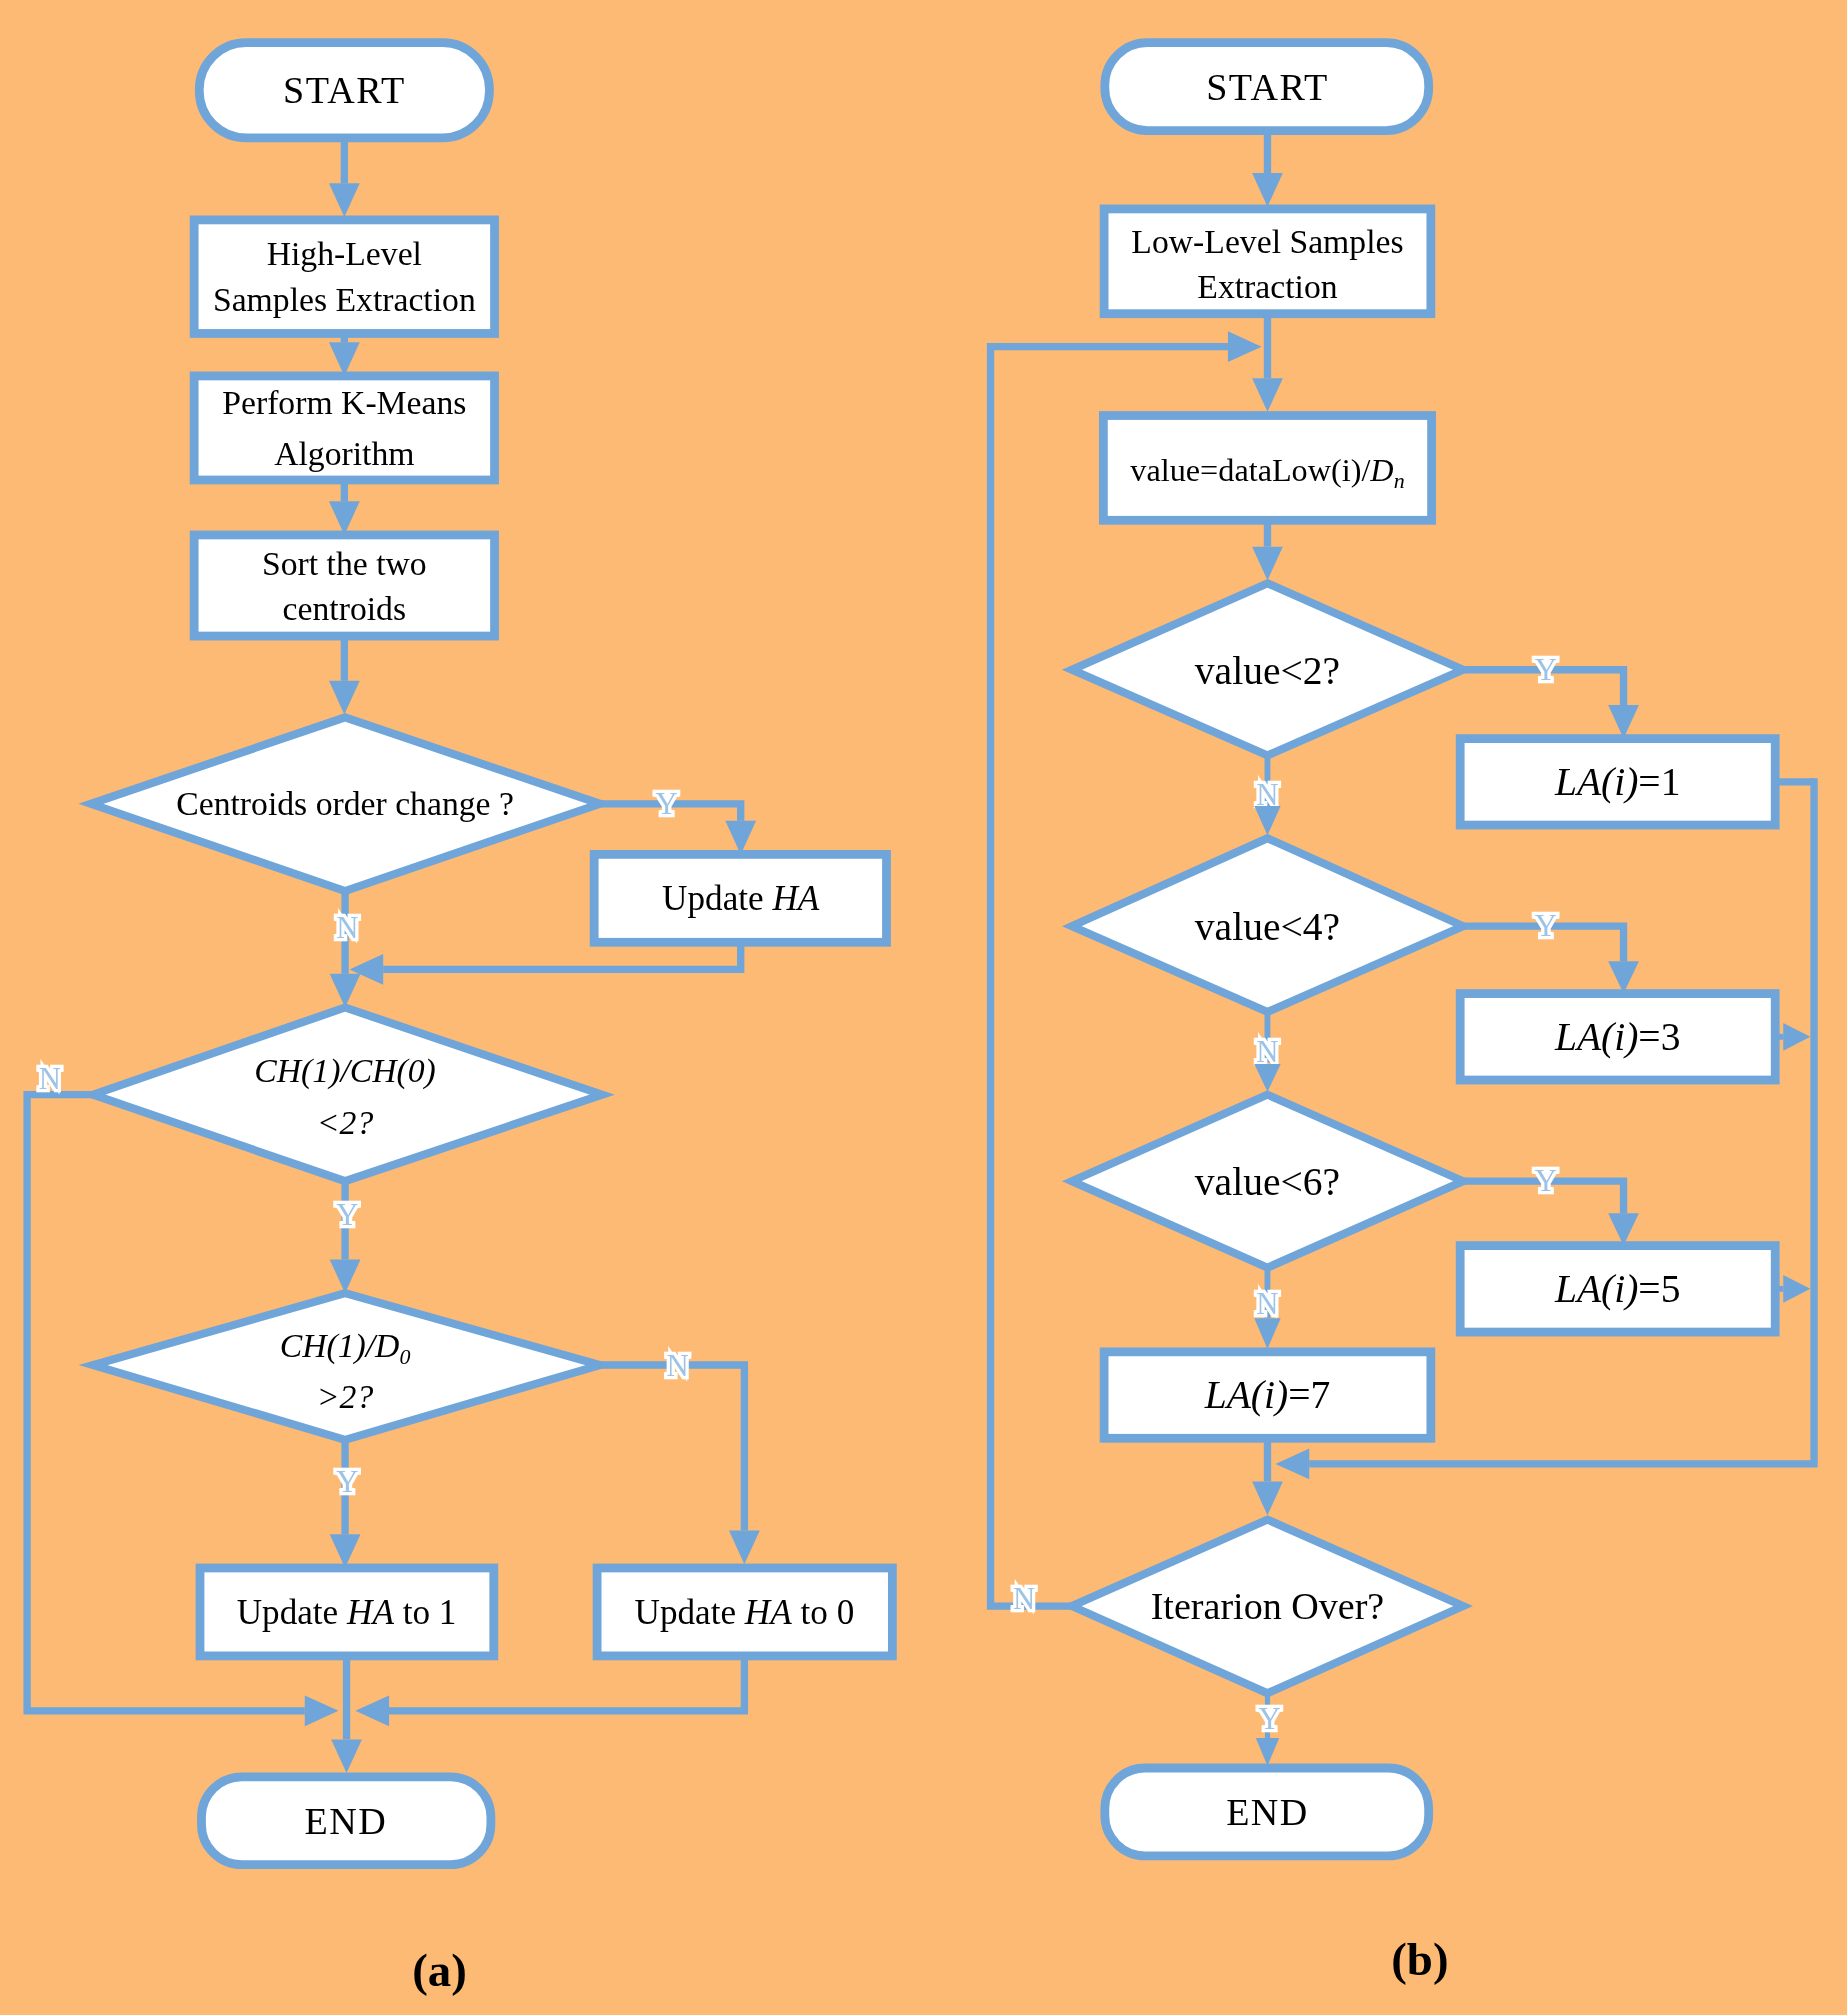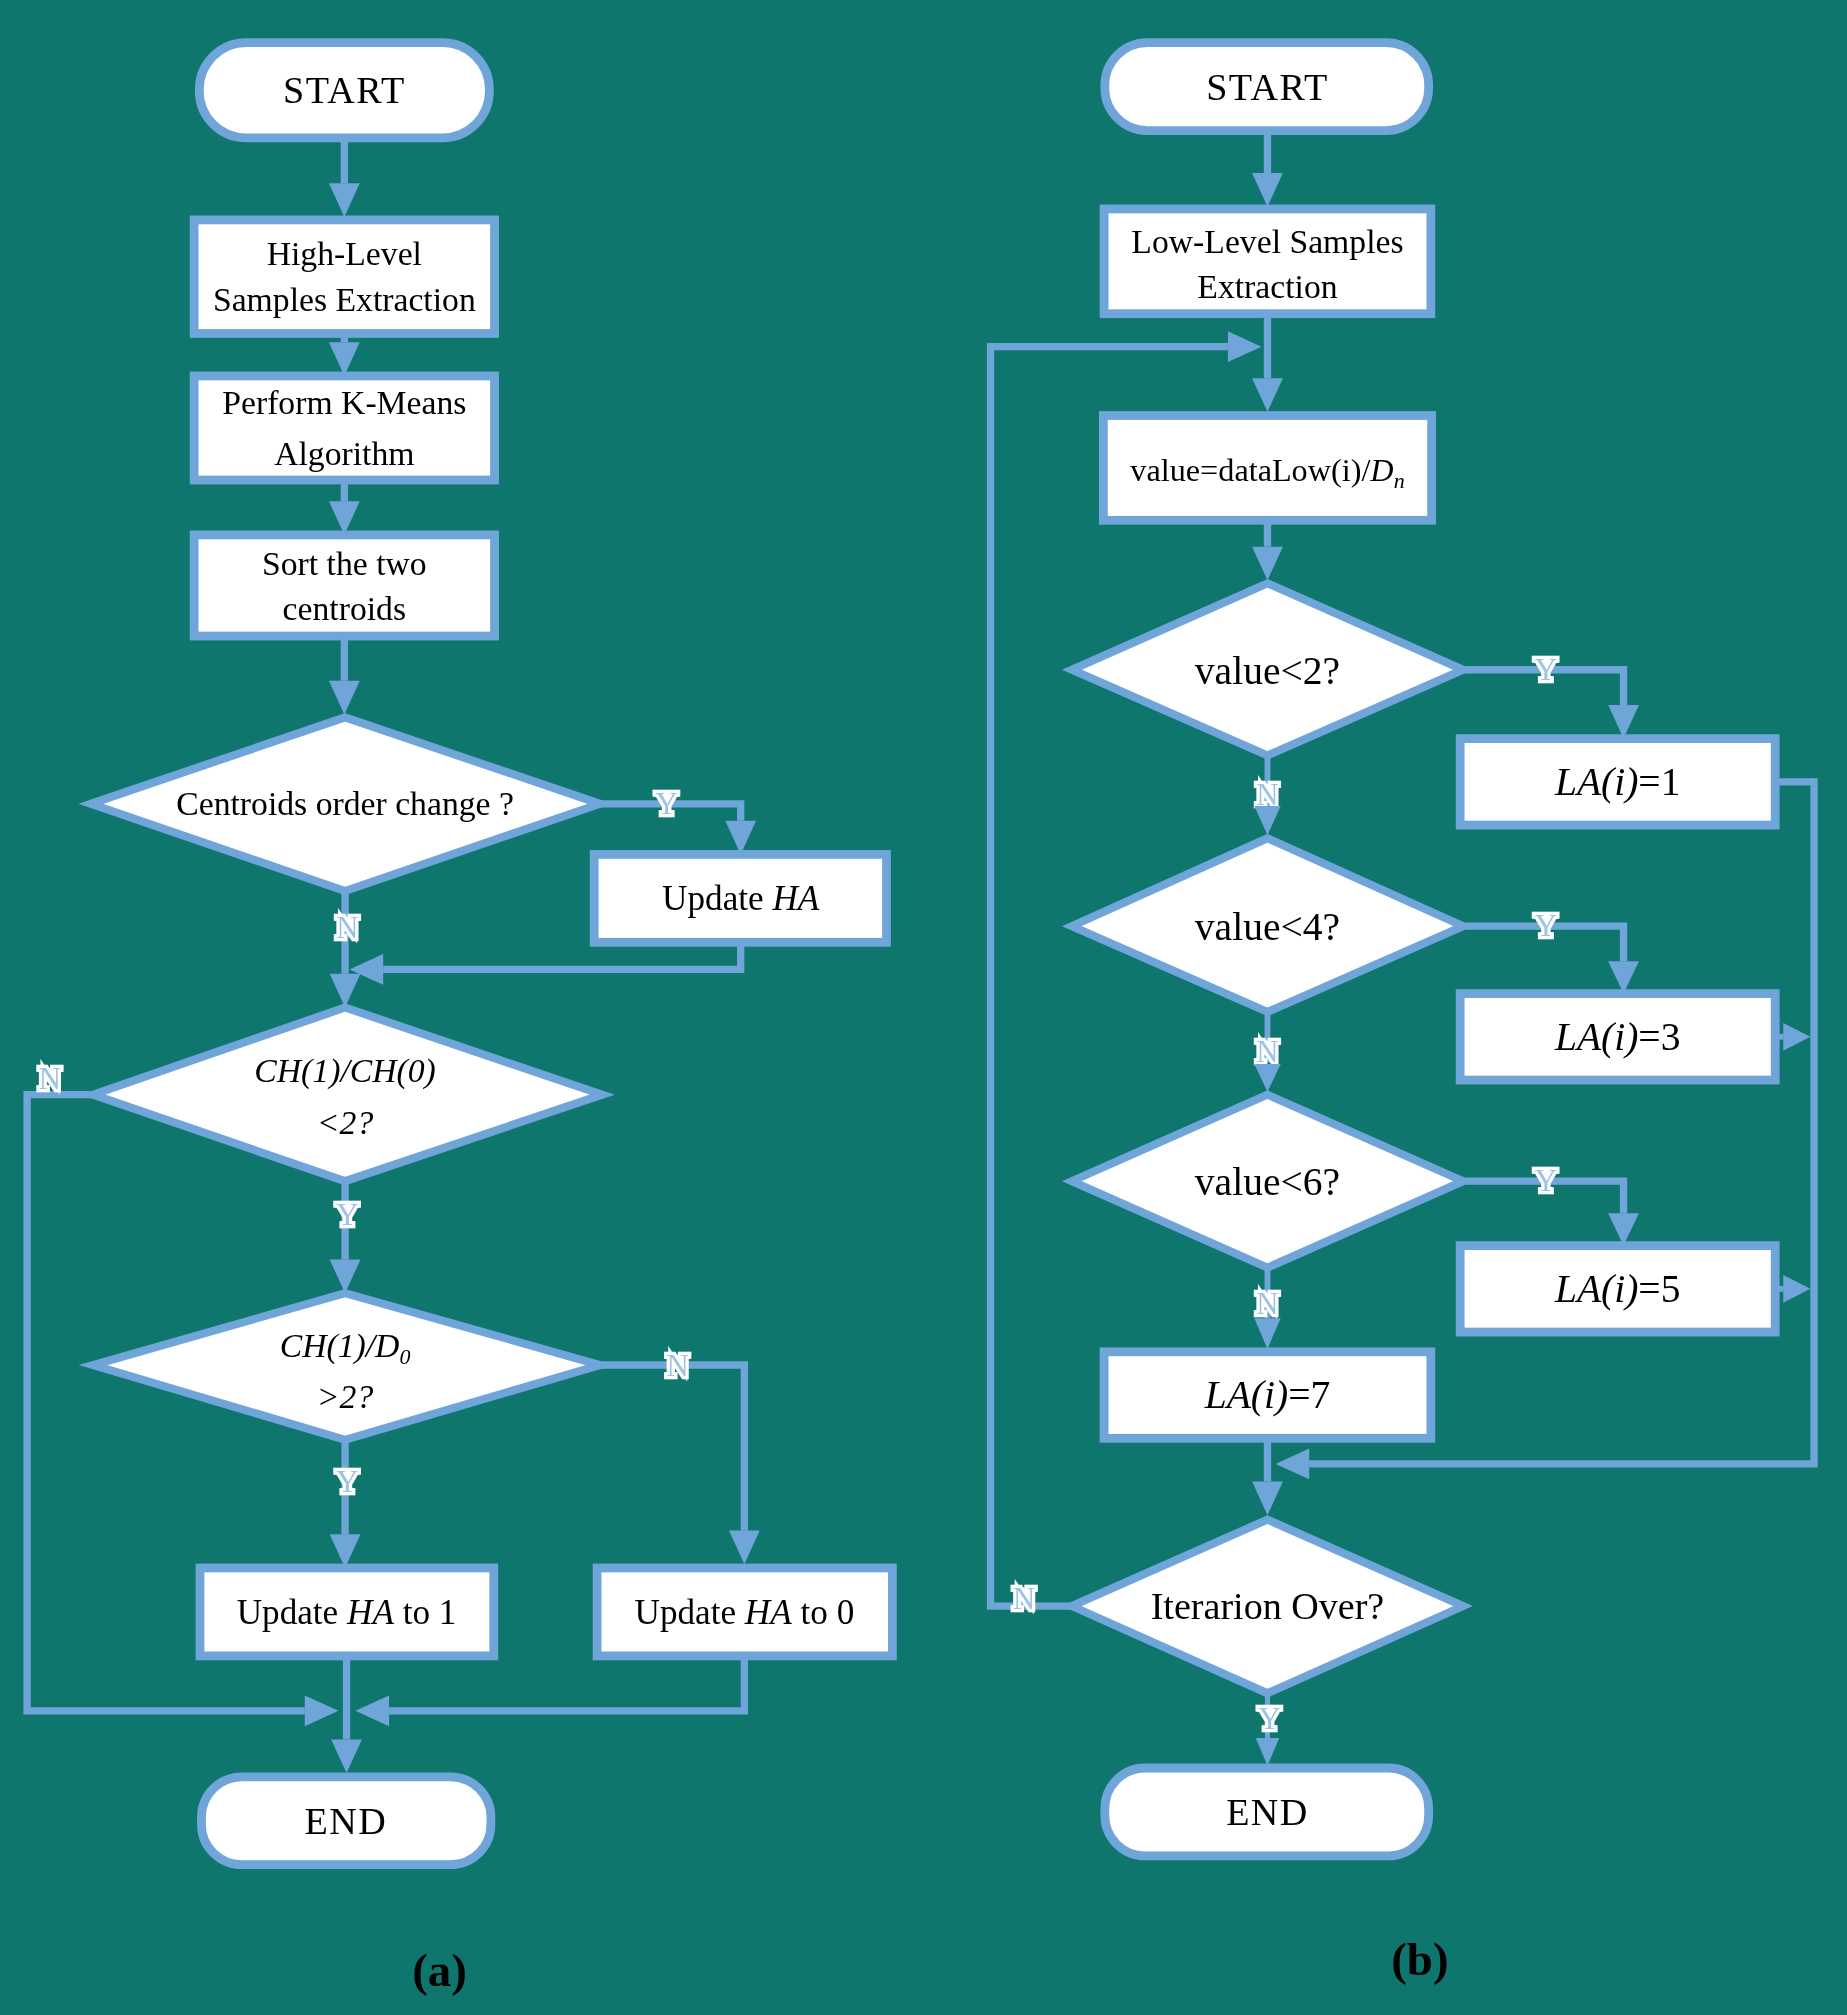--- a/index.html
+++ b/index.html
@@ -1,21 +1,21 @@
 <!DOCTYPE html>
 <html style="--line: #6FA5D9; --yn: #9DC3E6; --ink: #000000;font-size:11.7px"><head>
 <meta charset="utf-8">
 <style>
   :root{
     --line:#6FA5D9;
     --yn:#9DC3E6;
     --ink:#000000;
   }
   html,body{margin:0;padding:0;background:#ffffff;}
-  .page{width:1847px;height:2015px;position:relative;background:#0f766e;}
+  .page{width:1847px;height:2015px;position:relative;background:#fdba74;}
   svg{display:block;}
   text{font-family:"Liberation Serif", serif; fill:var(--ink);}
   .shape{fill:#ffffff;stroke:var(--line);stroke-width:12;}
   .shape-thin{fill:#ffffff;stroke:var(--line);stroke-width:11;}
   .flow{fill:none;stroke:var(--line);stroke-width:10;}
   .flow-thin{fill:none;stroke:var(--line);stroke-width:8;}
   .flow-xthin{fill:none;stroke:var(--line);stroke-width:7;}
   .head{fill:var(--line);stroke:none;}
   .node-text{font-size:46px;text-anchor:middle;}
   .node-text-lg{font-size:52px;text-anchor:middle;}

